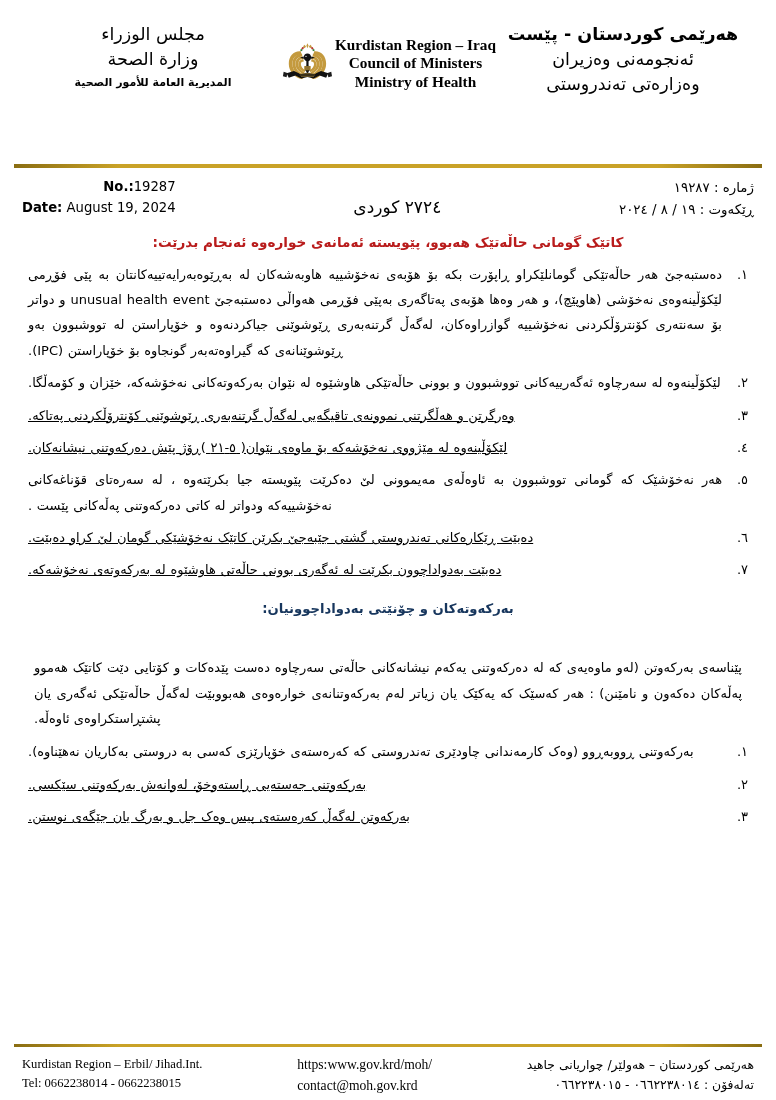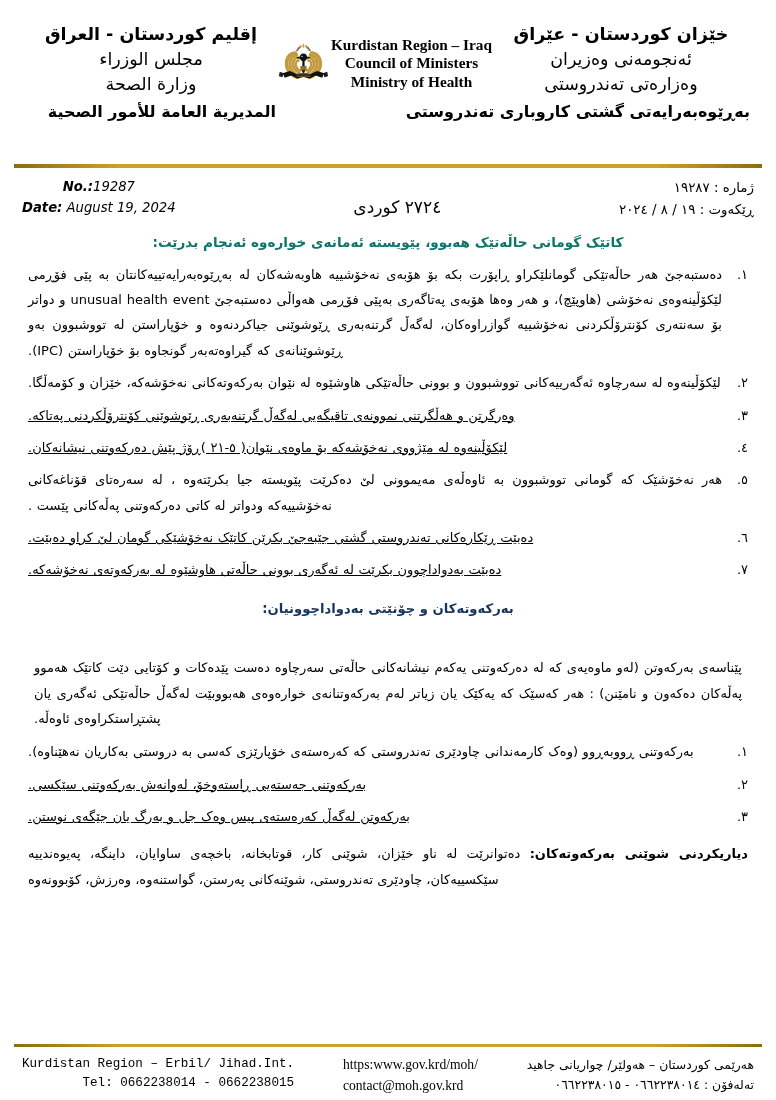--- a/index.html
+++ b/index.html
@@ -62,26 +62,25 @@
 
   .lh-line2,
   .lh-line3 {
     font-size: 17.5px;
     font-weight: normal;
     line-height: 1.42;
     white-space: nowrap;
   }
 
   .lh-sub {
-    font-size: 16px;
+    font-size: 11px;
     font-weight: bold;
     line-height: 1.5;
     margin-top: 3px;
     white-space: nowrap;
-    text-align: right;
   }
 
   .lh-col.arabic .lh-line1,
   .lh-col.arabic .lh-line2,
   .lh-col.arabic .lh-line3 { letter-spacing: 0.4px; }
 
   
   .emblem-block {
     width: 216px;
     display: flex;
@@ -124,26 +123,25 @@
     display: flex;
     flex-direction: row;
     align-items: flex-start;
     justify-content: space-between;
     padding: 9px 22px 0 22px;
     direction: ltr;
   }
 
   .meta-en {
     direction: ltr;
-    text-align: center;
+    text-align: right;
     font-family: "DejaVu Sans", sans-serif;
     font-size: 13.2px;
     line-height: 1.56;
     white-space: nowrap;
-    font-style: italic;
   }
   .meta-en b { font-weight: bold; }
 
   .meta-mid {
     direction: rtl;
     font-size: 17px;
     padding-top: 20px;
     white-space: nowrap;
   }
 
@@ -158,21 +156,21 @@
   .meta-ku .mk-row { display: block; }
 
   
   .body-wrap {
     direction: rtl;
     padding: 10px 28px 0 28px;
     flex: 1 1 auto;
   }
 
   .doc-title {
-    color: #0f766e;
+    color: #b91c1c;
     font-weight: bold;
     font-size: 13.6px;
     text-align: center;
     margin: 2px 0 9px 0;
     line-height: 1.5;
   }
 
   .section-heading {
     color: #17365d;
     font-weight: bold;
@@ -238,22 +236,22 @@
     display: flex;
     flex-direction: row;
     align-items: flex-start;
     justify-content: space-between;
     padding: 8px 22px 0 22px;
     direction: ltr;
   }
 
   .f-en {
     direction: ltr;
-    text-align: right;
-    font-family: Liberation Mono, monospace;
+    text-align: left;
+    font-family: Liberation Serif, serif;
     font-size: 12.6px;
     line-height: 1.48;
     white-space: nowrap;
   }
 
   .f-mid {
     direction: ltr;
     text-align: left;
     font-family: "Liberation Serif", "DejaVu Serif", serif;
     font-size: 13.6px;
@@ -270,24 +268,23 @@
   }
 </style>
 </head>
 <body>
 
 <div class="page">
 
   <div class="letterhead">
 
     <div class="lh-col kurdish">
-      <div class="lh-line1">خێزان کوردستان - عێراق</div>
+      <div class="lh-line1">هەرێمی کوردستان - پێست</div>
       <div class="lh-line2">ئەنجومەنی وەزیران</div>
       <div class="lh-line3">وەزارەتی تەندروستی</div>
-      <div class="lh-sub">بەڕێوەبەرایەتی گشتی کاروباری تەندروستی</div>
     </div>
 
     <div class="emblem-block">
       <svg class="emblem" viewBox="0 0 150 112" aria-hidden="true">
 
         <g fill="#C49A3E">
           <polygon points="75,2 78,9 75,16 72,9"></polygon>
           <polygon points="66,6 71,10 68,16 63,12"></polygon>
           <polygon points="84,6 87,12 82,16 79,10"></polygon>
         </g>
@@ -334,21 +331,20 @@
         </g>
       </svg>
       <div class="emblem-title">
         <div>Kurdistan Region – Iraq</div>
         <div>Council of Ministers</div>
         <div>Ministry of Health</div>
       </div>
     </div>
 
     <div class="lh-col arabic">
-      <div class="lh-line1">إقليم كوردستان - العراق</div>
       <div class="lh-line2">مجلس الوزراء</div>
       <div class="lh-line3">وزارة الصحة</div>
       <div class="lh-sub">المديرية العامة للأمور الصحية</div>
     </div>
   </div>
 
   <div class="gold-rule"></div>
 
   <div class="meta-row">
     <div class="meta-en">
@@ -415,23 +411,20 @@
       <li>
         <span class="li-num">٢.</span>
         <span class="li-text oneline">بەرکەوتنی جەستەیی ڕاستەوخۆ، لەوانەش بەرکەوتنی سێکسی.</span>
       </li>
       <li>
         <span class="li-num">٣.</span>
         <span class="li-text oneline">بەرکەوتن لەگەڵ کەرەستەی پیس وەک جل و بەرگ یان جێگەی نوستن.</span>
       </li>
     </ol>
 
-    <div class="para para-bold-lead" style="margin-top:12px;">
-      <b>دیاریکردنی شوێنی بەرکەوتەکان:</b><span> دەتوانرێت له ناو خێزان، شوێنی کار، قوتابخانه، باخچەی ساوایان، داینگە، پەیوەندییه سێکسییەکان، چاودێری تەندروستی، شوێنەکانی پەرستن، گواستنەوە، وەرزش، کۆبوونەوە</span>
-    </div>
 
   </div>
 
   <div class="footer">
     <div class="gold-rule footer-rule"></div>
     <div class="footer-cols">
       <div class="f-en">
         <div>Kurdistan Region – Erbil/ Jihad.Int.</div>
         <div>Tel: 0662238014 - 0662238015</div>
       </div>

